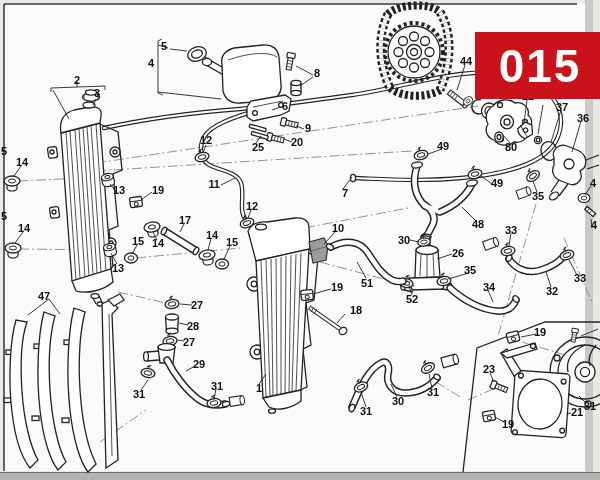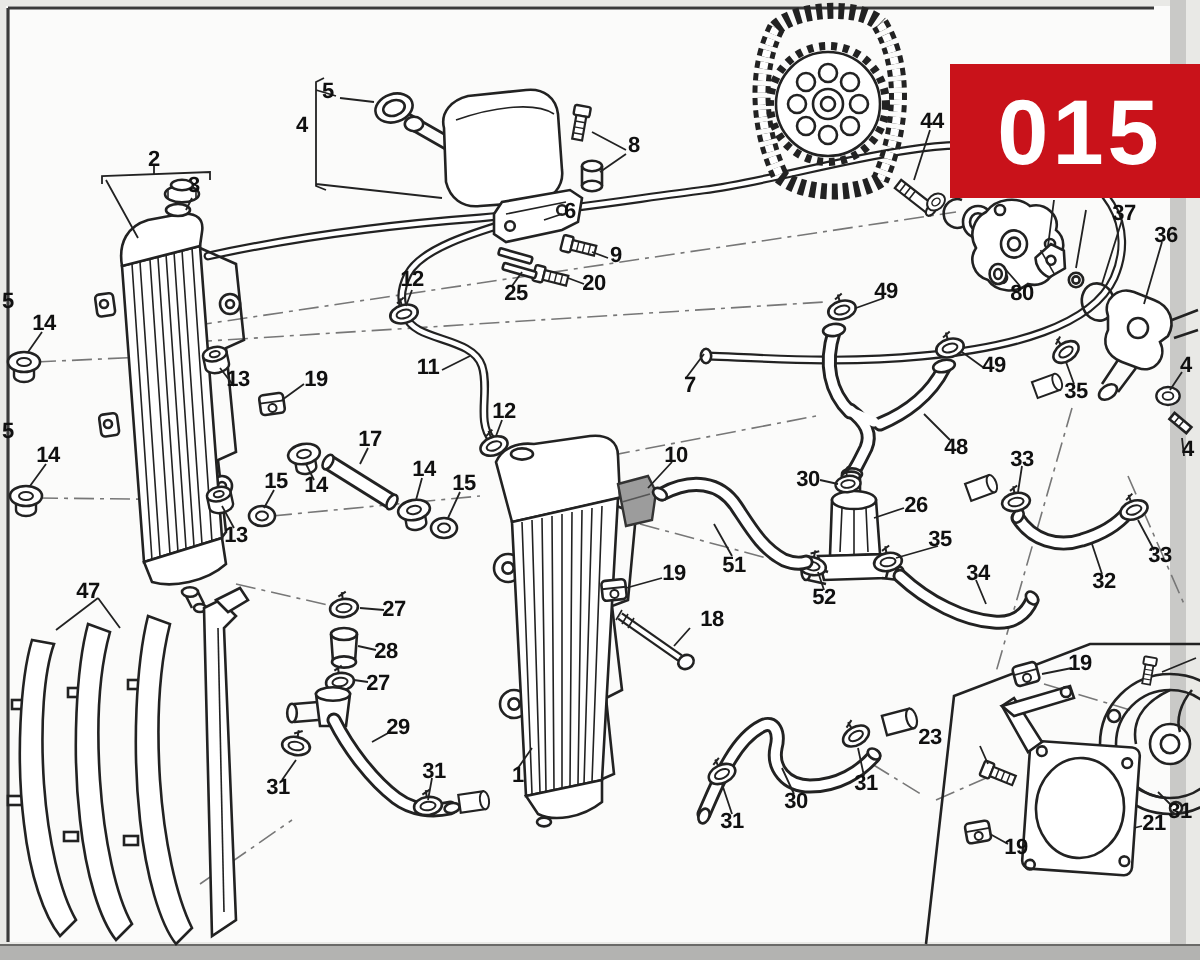--- a/index.html
+++ b/index.html
@@ -466,19 +466,19 @@
       <div class="callout" style="left: 458px; top: 253px;">26</div>
       <div class="callout" style="left: 538px; top: 196px;">35</div>
       <div class="callout" style="left: 470px; top: 270px;">35</div>
       <div class="callout" style="left: 489px; top: 287px;">34</div>
       <div class="callout" style="left: 412px; top: 299px;">52</div>
       <div class="callout" style="left: 511px; top: 230px;">33</div>
       <div class="callout" style="left: 580px; top: 278px;">33</div>
       <div class="callout" style="left: 552px; top: 291px;">32</div>
       <div class="callout" style="left: 577px; top: 412px;">21</div>
       <div class="callout" style="left: 590px; top: 406px;">31</div>
-      <div class="callout" style="left: 465px; top: 369px;">23</div>
+      <div class="callout" style="left: 489px; top: 369px;">23</div>
       <div class="callout" style="left: 540px; top: 332px;">19</div>
       <div class="callout" style="left: 508px; top: 424px;">19</div>
       <div class="callout" style="left: 593px; top: 183px;">4</div>
       <div class="callout" style="left: 594px; top: 225px;">4</div>
     </div>
 </div>
 
 </body></html>

